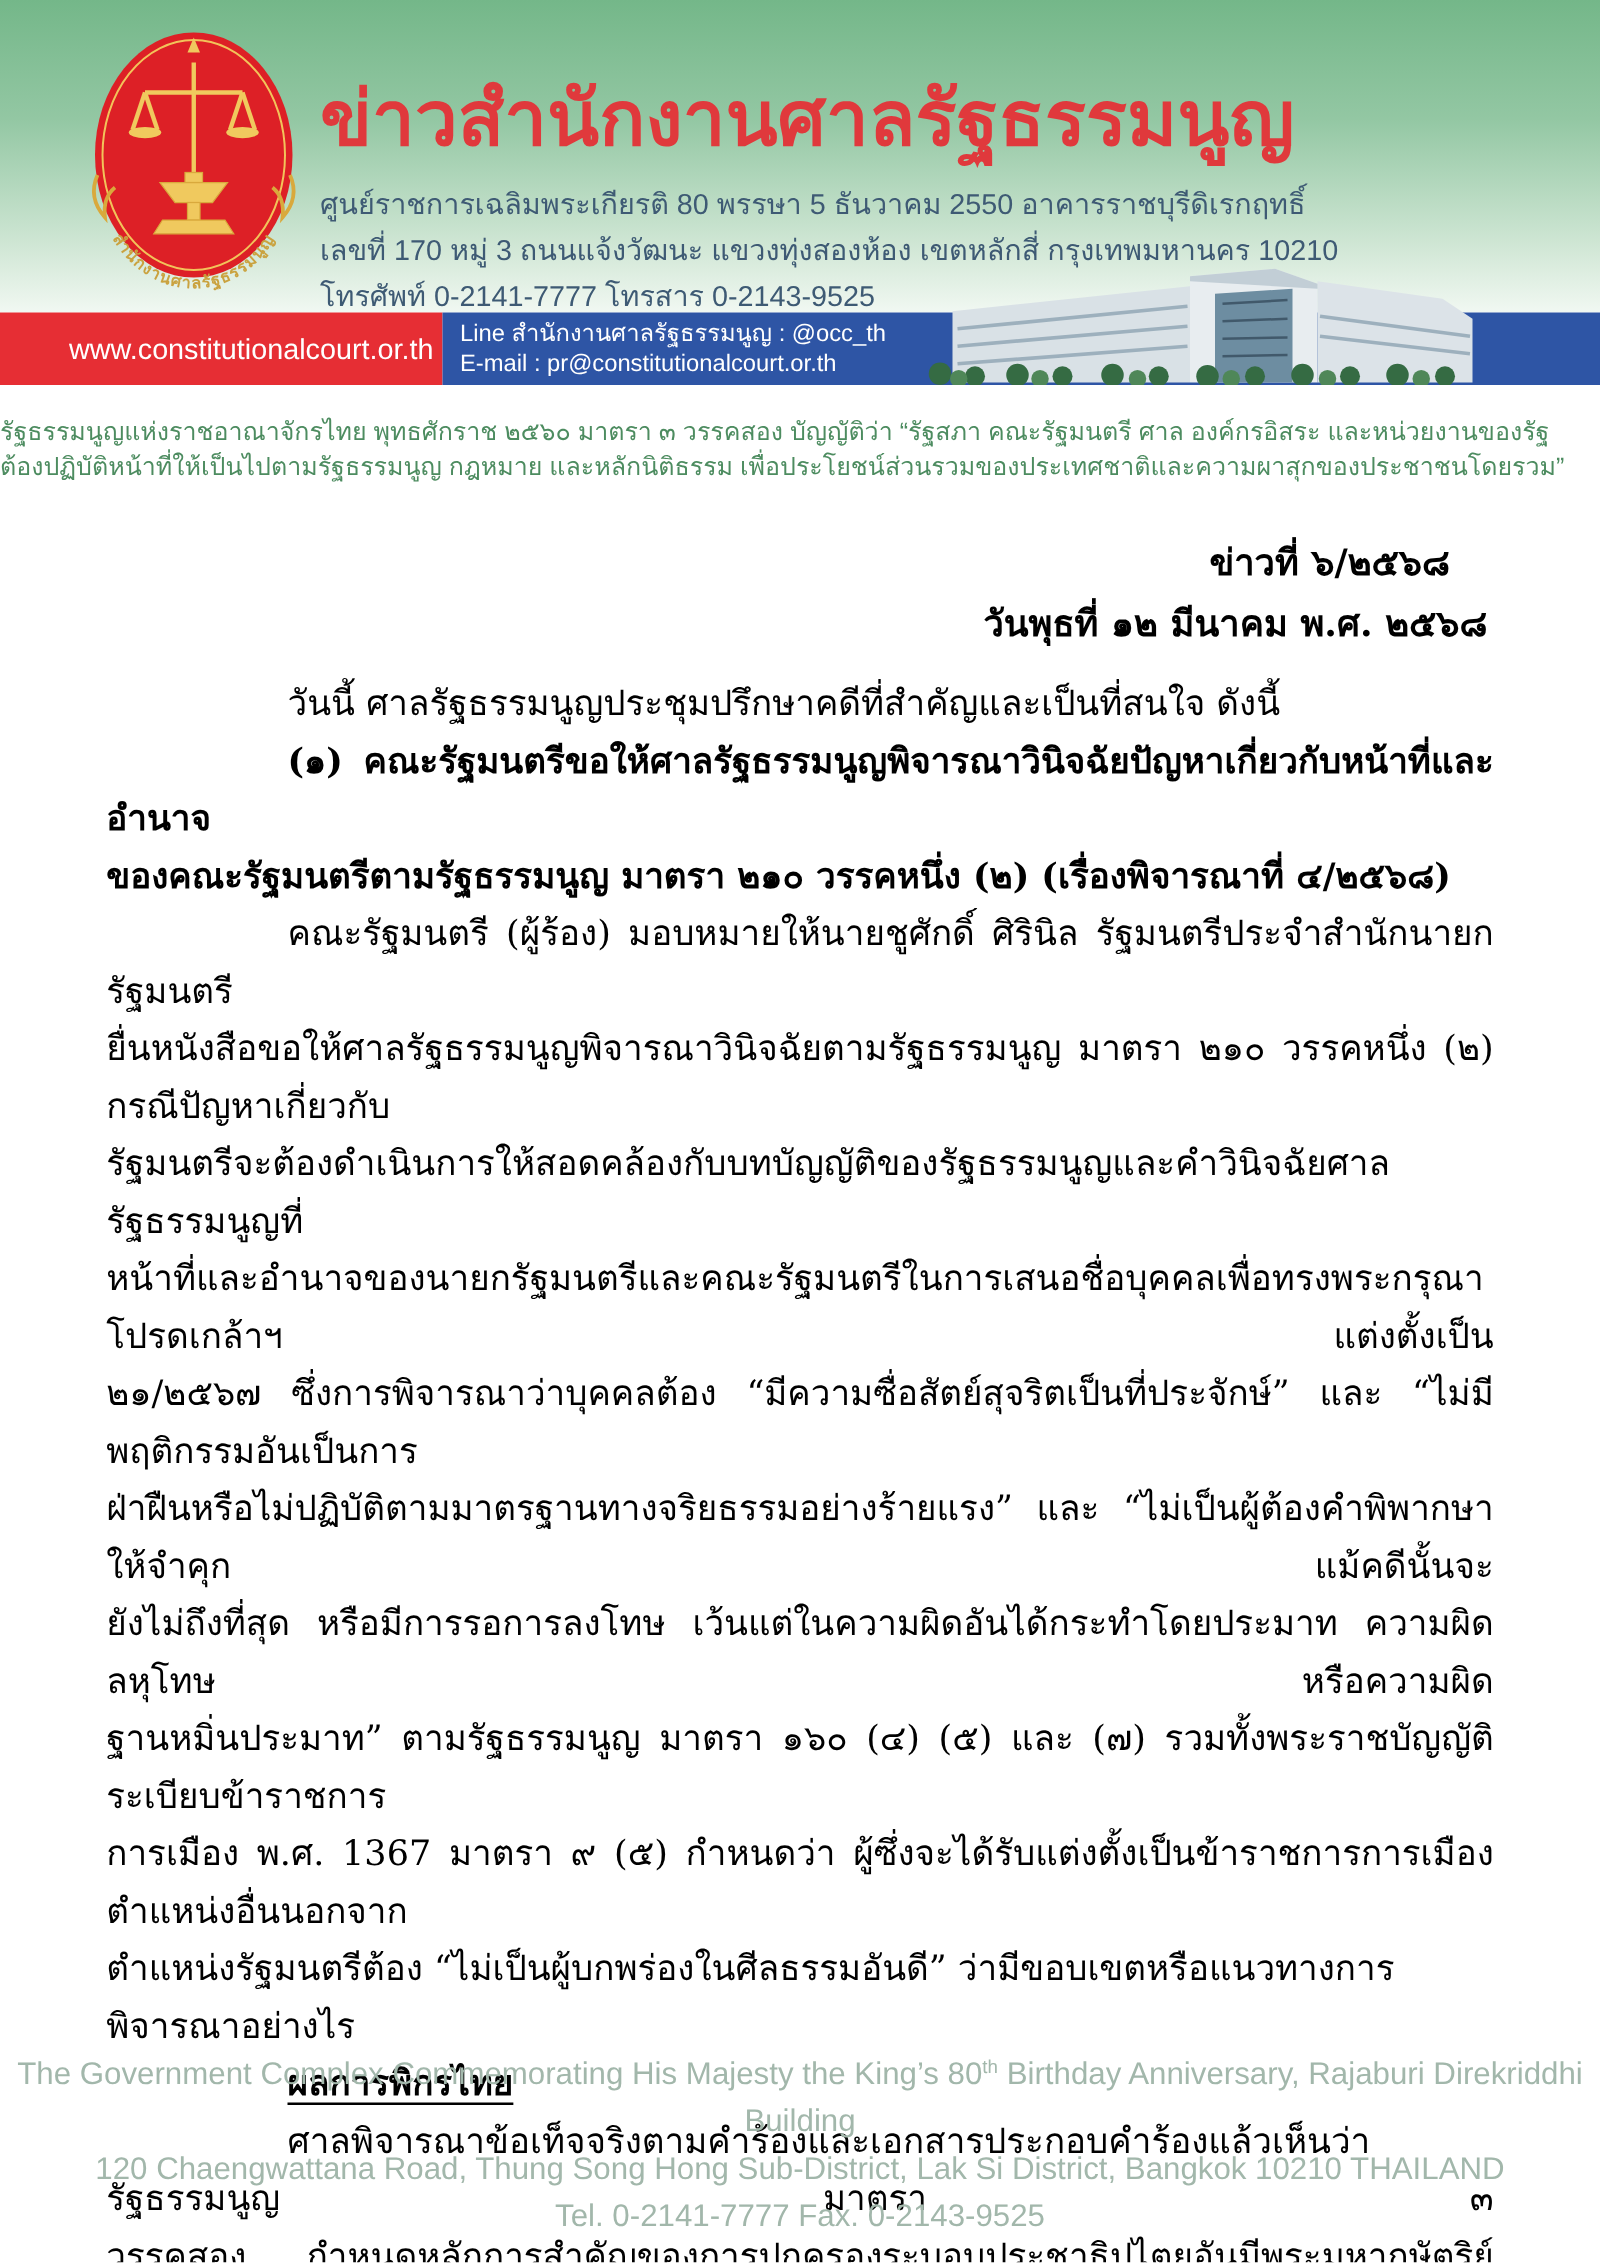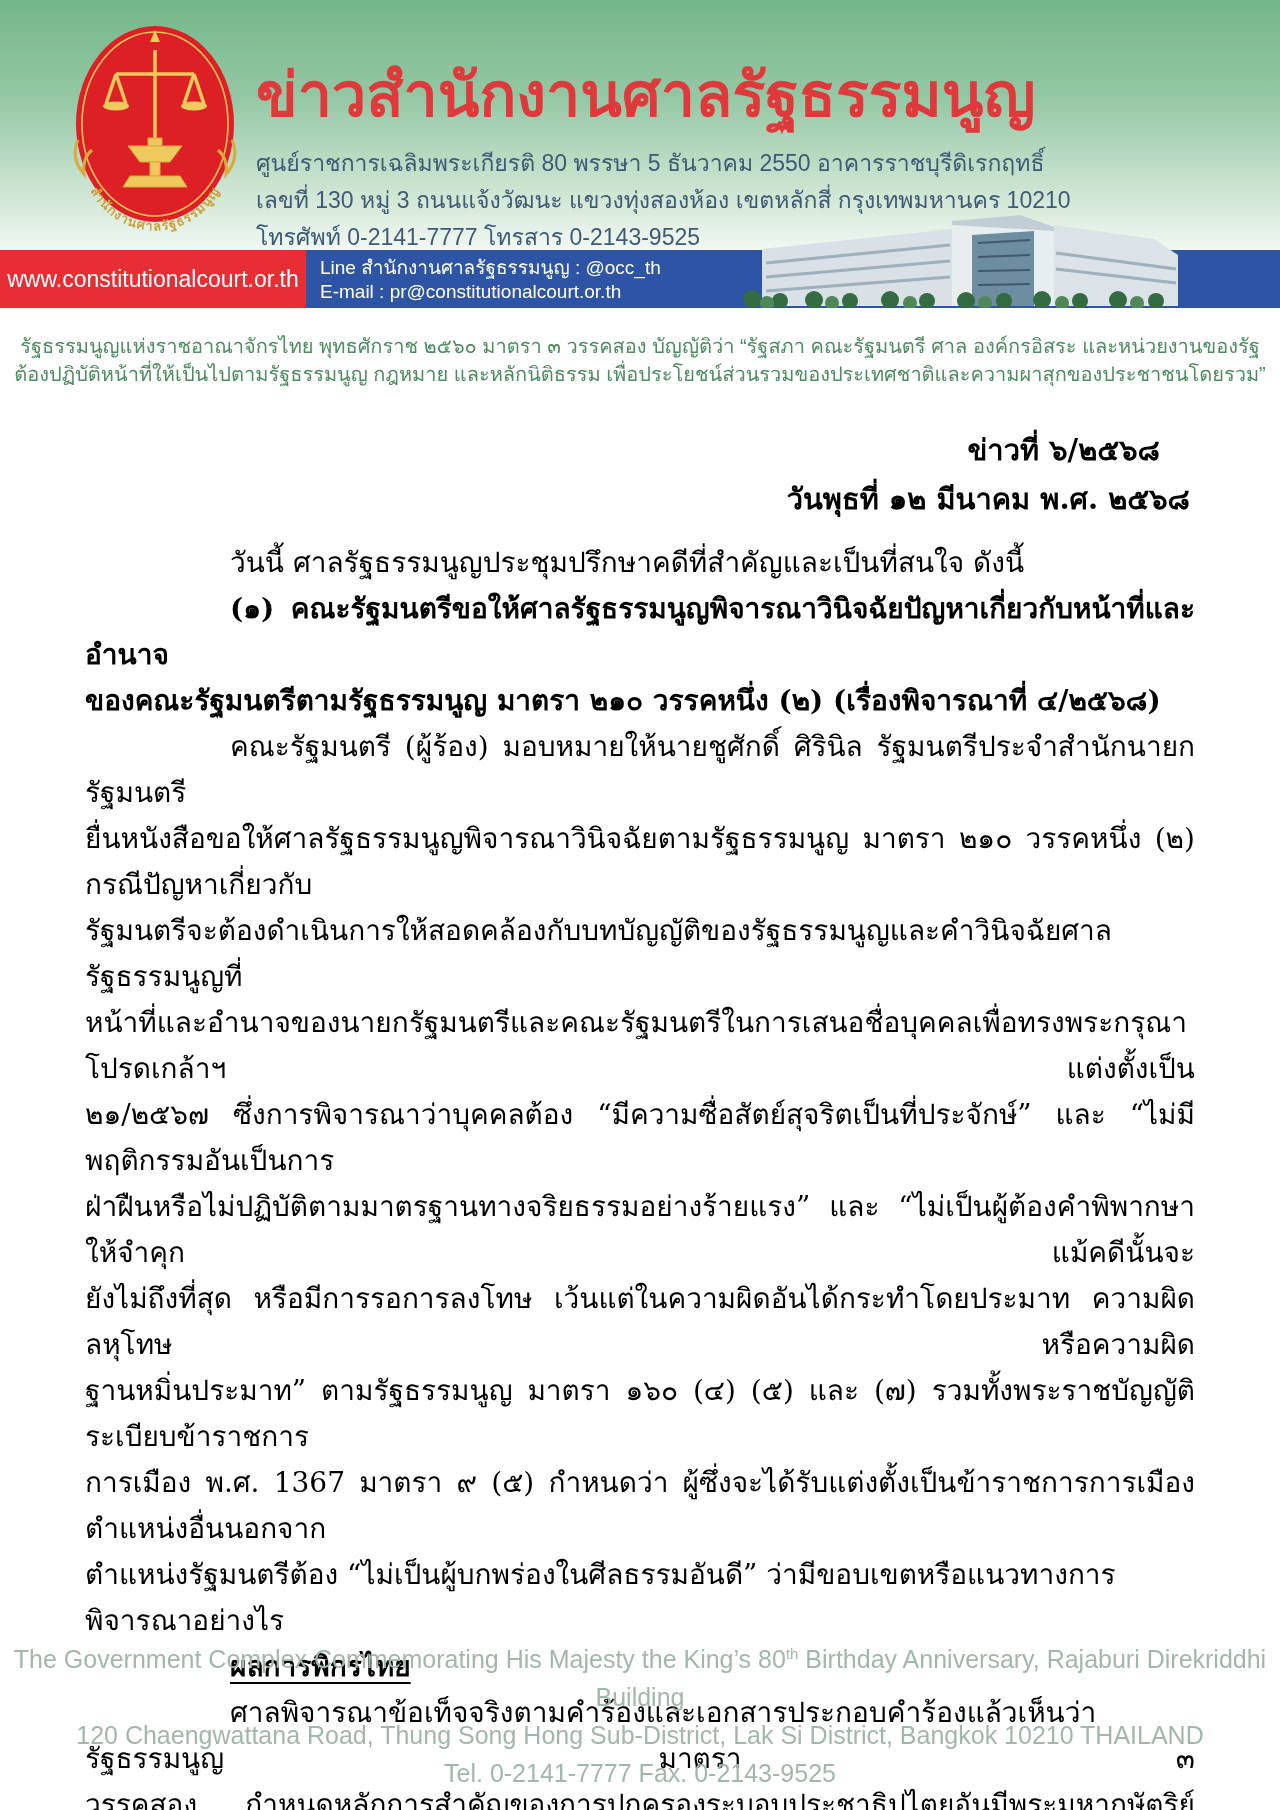--- a/index.html
+++ b/index.html
@@ -10,27 +10,27 @@
   .header{position:relative;width:100%;height:250px;
           background:linear-gradient(180deg,#74b789 0%,#93c7a3 38%,#cfe6d4 78%,#f1f8f2 100%);}
   .seal{position:absolute;left:66px;top:20px;width:178px;height:228px;}
   .masthead{position:absolute;left:256px;top:63px;}
   .news-title{margin:0;font-size:61px;line-height:64px;font-weight:700;color:#e0393c;letter-spacing:0px;}
   .addr{margin-top:18px;color:#3e5a74;font-size:23px;line-height:37px;font-weight:400;}
 
   
   .bar{position:relative;width:100%;height:58px;display:flex;}
   .bar-red{width:306px;background:#e62e34;color:#ffffff;display:flex;align-items:center;justify-content:center;
-           font-size:23px;font-weight:400;}
+           font-size:23px;font-weight:400;padding-left:48px;}
   .bar-blue{flex:1;background:#2e55a5;color:#ffffff;padding:6px 0 0 14px;box-sizing:border-box;
             font-size:19px;line-height:24px;}
   .building{position:absolute;right:88px;bottom:0px;width:470px;height:95px;}
 
   
-  .quote{margin-top:24px;text-align:center;color:#4d8c60;font-size:20px;line-height:28px;}
+  .quote{margin-top:24px;text-align:left;color:#4d8c60;font-size:20px;line-height:28px;}
 
   
   .meta{margin-top:38px;padding-right:90px;text-align:right;color:#000;
         font-family:"DejaVu Serif",serif;font-size:29px;line-height:49px;font-weight:700;padding-left:16px;}
   .meta .no{margin-right:30px;}
 
   
   .body-text{margin-top:16px;padding:0 85px;color:#000;
              font-family:"DejaVu Serif",serif;font-size:28px;line-height:46px;}
   .bline{white-space:normal;}
@@ -80,21 +80,21 @@
       <path id="sealArc" d="M 16 150 A 76 84 0 0 0 162 150" fill="none"></path>
       <text font-size="13" fill="#caa23f" font-weight="700" letter-spacing="1">
         <textPath href="#sealArc" startOffset="50%" text-anchor="middle">สำนักงานศาลรัฐธรรมนูญ</textPath>
       </text>
     </svg>
 
     <div class="masthead">
       <h1 class="news-title">ข่าวสำนักงานศาลรัฐธรรมนูญ</h1>
       <div class="addr">
         <div>ศูนย์ราชการเฉลิมพระเกียรติ 80 พรรษา 5 ธันวาคม 2550 อาคารราชบุรีดิเรกฤทธิ์</div>
-        <div>เลขที่ 130 หมู่ 3 ถนนแจ้งวัฒนะ แขวงทุ่งสองห้อง เขตหลักสี่ กรุงเทพมหานคร 10210</div>
+        <div>เลขที่ 170 หมู่ 3 ถนนแจ้งวัฒนะ แขวงทุ่งสองห้อง เขตหลักสี่ กรุงเทพมหานคร 10210</div>
         <div>โทรศัพท์ 0-2141-7777  โทรสาร 0-2143-9525</div>
       </div>
     </div>
   </div>
 
   <div class="bar">
     <div class="bar-red">www.constitutionalcourt.or.th</div>
     <div class="bar-blue">
       <div>Line สำนักงานศาลรัฐธรรมนูญ : @occ_th</div>
       <div>E-mail : pr@constitutionalcourt.or.th</div>

